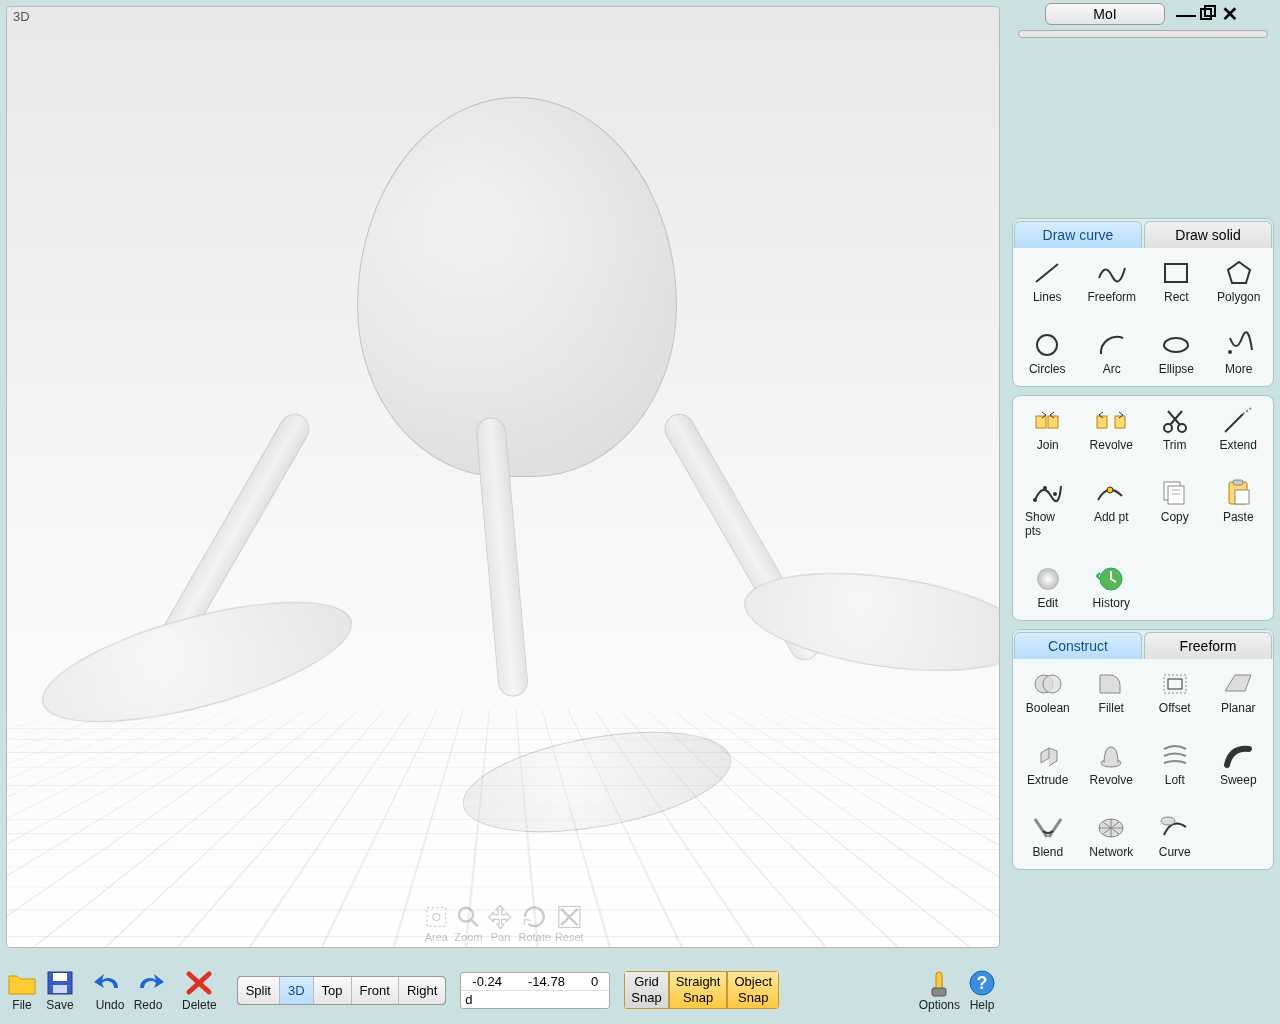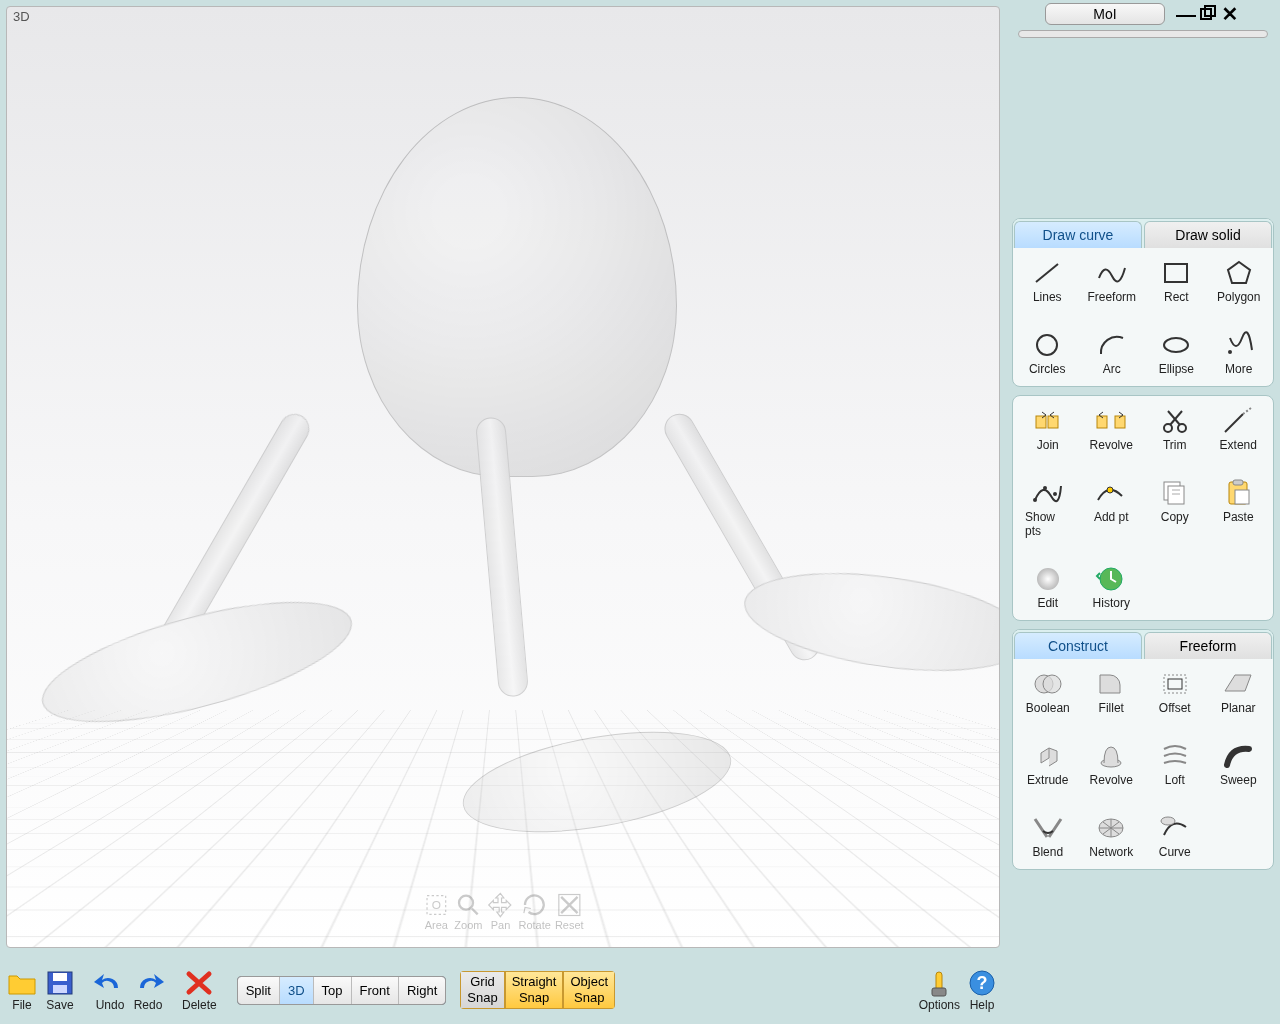--- a/index.html
+++ b/index.html
@@ -11,21 +11,21 @@
 .grid-floor { position: absolute; bottom: 0; left: 0; width: 100%; height: 780px;
   background-image: repeating-linear-gradient(0deg, rgba(120,120,120,0.15) 0px, rgba(120,120,120,0.15) 1px, transparent 1px, transparent 30px),
                     repeating-linear-gradient(90deg, rgba(120,120,120,0.15) 0px, rgba(120,120,120,0.15) 1px, transparent 1px, transparent 30px);
   transform: perspective(800px) rotateX(65deg) scale(2.4) translateY(140px);
   transform-origin: bottom center; }
 .model-placeholder { position: absolute; top: 90px; left: 300px; width: 450px; height: 750px; opacity: 0.25; }
 .model-egg { position: absolute; top: 0; left: 50px; width: 320px; height: 380px; border-radius: 50% 50% 45% 45% / 55% 55% 45% 45%; background: radial-gradient(circle at 35% 30%, #f5f5f5 10%, #d5d5d5 40%, #909090 90%); border: 1px solid #333; }
 .model-leg { position: absolute; width: 30px; height: 280px; background: linear-gradient(to right, #b0b0b0, #e8e8e8, #a0a0a0); border-radius: 15px; border: 1px solid #555; }
 .model-foot { position: absolute; width: 320px; height: 90px; border-radius: 50%; background: radial-gradient(circle at 40% 30%, #f0f0f0, #aaa); border: 1px solid #444; }
 
-.nav-controls { position: absolute; bottom: 16px; left: 50%; transform: translateX(-50%); display: flex; gap: 4px; opacity: 0.30; }
+.nav-controls { position: absolute; bottom: 4px; left: 50%; transform: translateX(-50%); display: flex; gap: 4px; opacity: 0.30; }
 .nav-btn { display: flex; flex-direction: column; align-items: center; font-size: 11px; color: #333; }
 .nav-btn svg { width: 28px; height: 28px; }
 
 
 .right-panel { position: absolute; top: 0; right: 0; width: 274px; height: 916px; background: #cbe0e0; }
 .titlebar { height: 28px; display: flex; align-items: center; justify-content: center; gap: 4px; padding: 2px 4px; }
 .app-title { flex: 0 0 120px; border: 1px solid #999; border-radius: 6px; background: linear-gradient(#f8f8f8,#e4e4e4); text-align: center; font-size: 14px; padding: 2px 0; }
 .win-btns { display: flex; gap: 0; margin-left: 6px;}
 .win-btn { width: 22px; height: 22px; display: flex; align-items: center; justify-content: center; font-size: 20px; font-weight: bold; cursor: default;}
 .filename { text-align: center; font-size: 15px; padding: 2px 0; }
@@ -393,20 +393,31 @@
       <span>Delete</span>
     </div>
   <div style="width:8px"></div>
   <div class="view-tabs">
     <div class="view-tab">Split</div>
     <div class="view-tab active">3D</div>
     <div class="view-tab">Top</div>
     <div class="view-tab">Front</div>
     <div class="view-tab">Right</div>
   </div>
+  <div class="coord-box">
+    <div class="coord-row">
+        <span>-0.24</span>
+        <span>-14.78</span>
+        <span>0</span>
+      </div>
+    <div class="coord-row sec">
+        <span>d</span>
+        <span style="flex:1"></span>
+      </div>
+  </div>
   <div class="snap-group">
     <div class="snap-btn"><span>Grid</span><br><span>Snap</span></div>
     <div class="snap-btn on"><span>Straight</span><br><span>Snap</span></div>
     <div class="snap-btn on"><span>Object</span><br><span>Snap</span></div>
   </div>
   <div class="spacer"></div>
   <div class="btool">
       <svg viewBox="0 0 32 30">
         <rect x="13" y="4" width="6" height="20" rx="3" fill="#ffcc33" stroke="#b8860b"></rect>
         <rect x="9" y="20" width="14" height="8" rx="2" fill="#888" stroke="#555"></rect>

